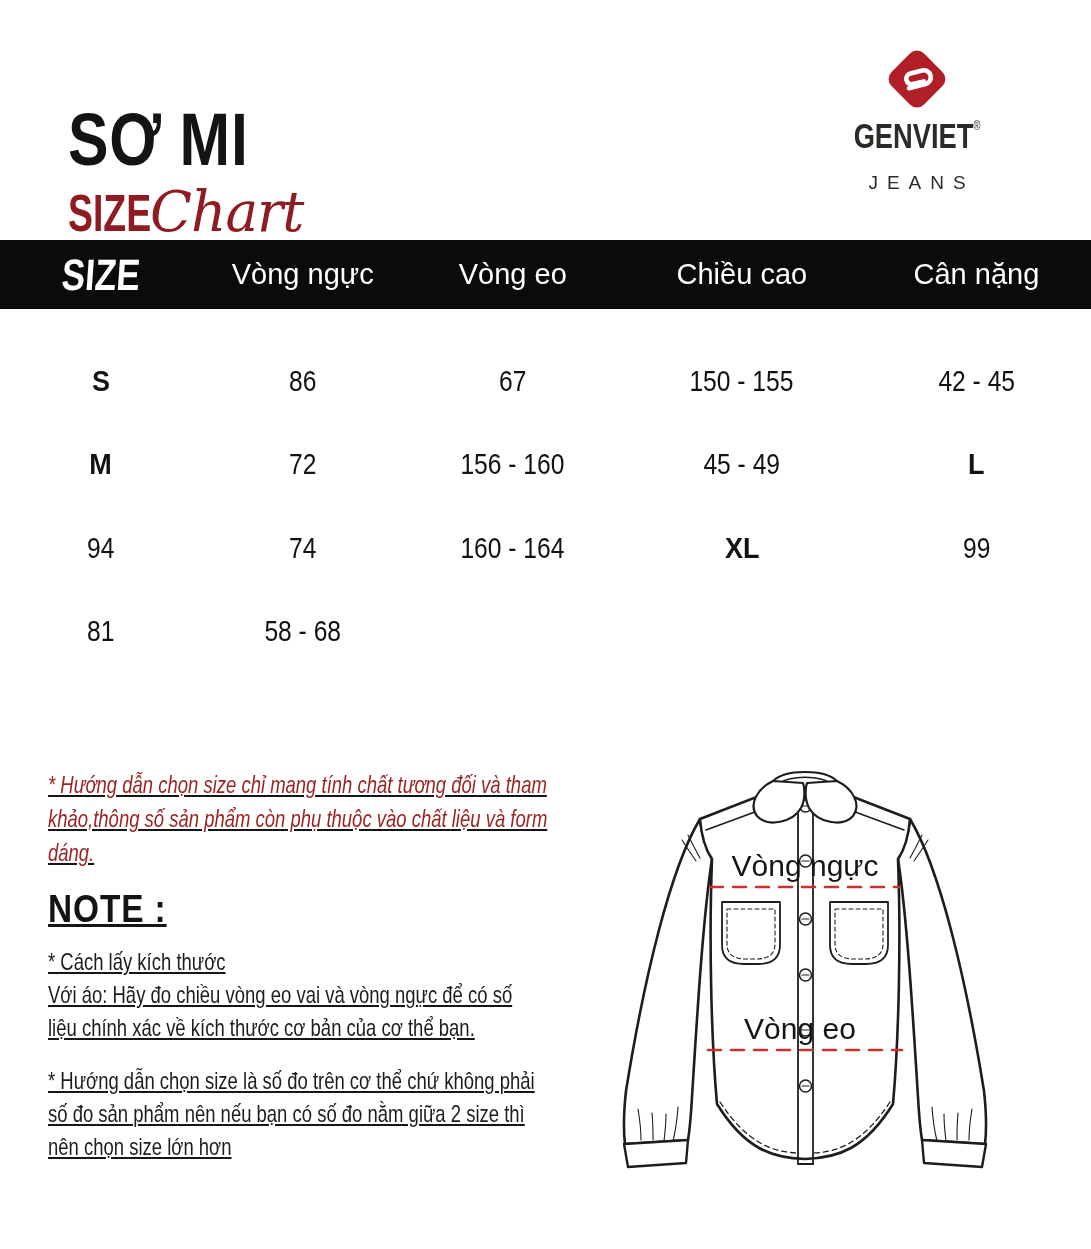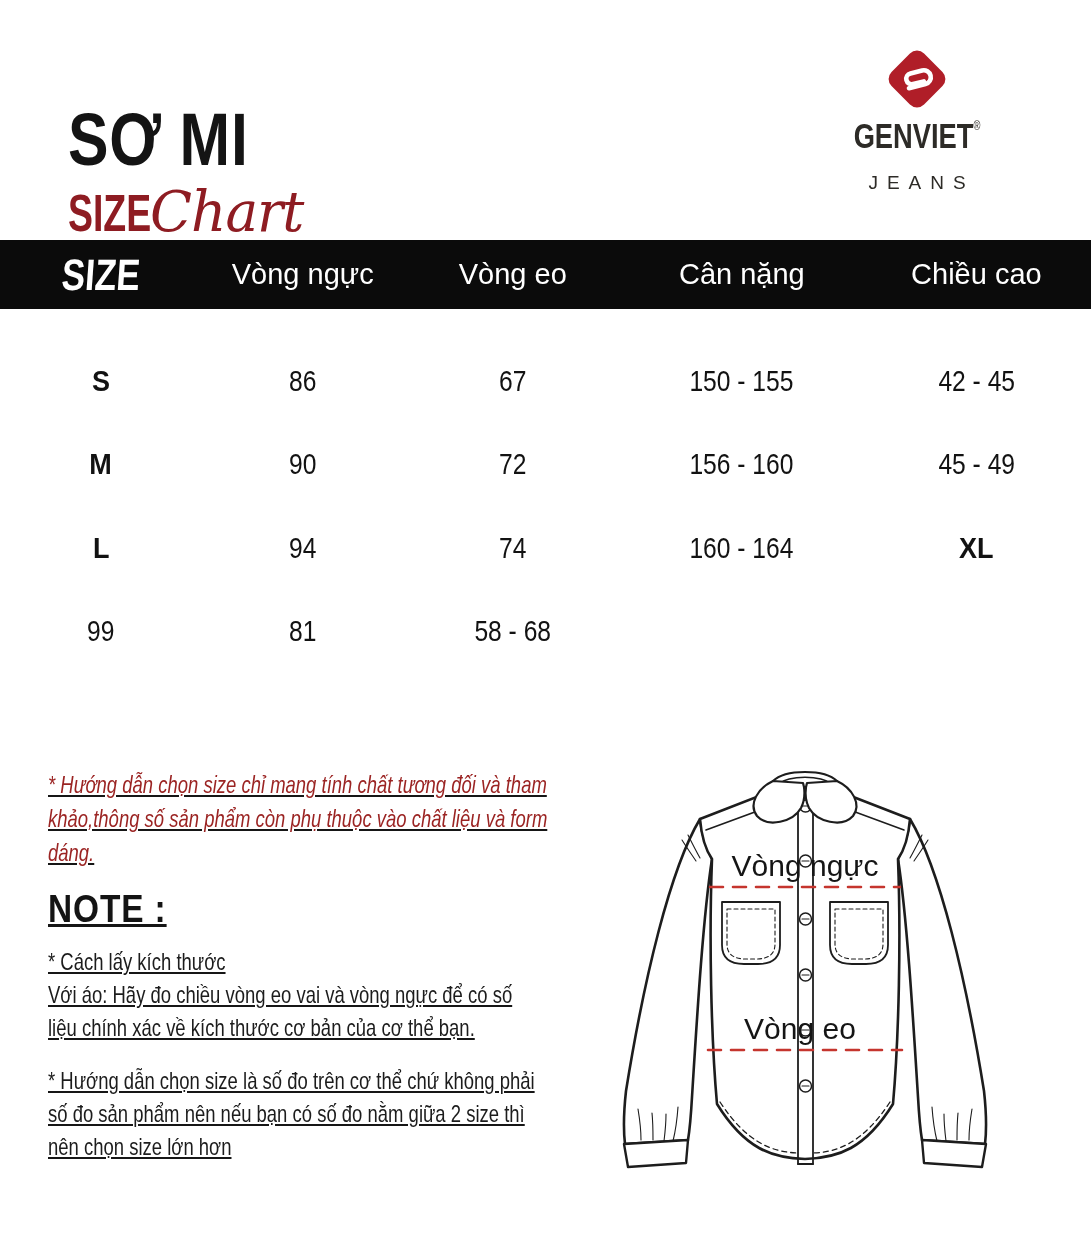--- a/index.html
+++ b/index.html
@@ -95,33 +95,32 @@
     <div class="brand-line">
       <span>GENVIET</span><span class="brand-reg">®</span>
     </div>
     <div class="brand-sub">JEANS</div>
   </div>
 
   <div class="table-header">
     <div class="hcell hcell-size"><span>SIZE</span></div>
     <div class="hcell">Vòng ngực</div>
     <div class="hcell">Vòng eo</div>
+    <div class="hcell">Chiều cao</div>
     <div class="hcell">Cân nặng</div>
-    <div class="hcell">Chiều cao</div>
   </div>
 
   <div class="table-body">
     <div class="cell cell-label"><span>S</span></div>
     <div class="cell"><span>86</span></div>
     <div class="cell"><span>67</span></div>
     <div class="cell"><span>150 - 155</span></div>
     <div class="cell"><span>42 - 45</span></div>
 
     <div class="cell cell-label"><span>M</span></div>
-    <div class="cell"><span>90</span></div>
     <div class="cell"><span>72</span></div>
     <div class="cell"><span>156 - 160</span></div>
     <div class="cell"><span>45 - 49</span></div>
 
     <div class="cell cell-label"><span>L</span></div>
     <div class="cell"><span>94</span></div>
     <div class="cell"><span>74</span></div>
     <div class="cell"><span>160 - 164</span></div>
 
     <div class="cell cell-label"><span>XL</span></div>

